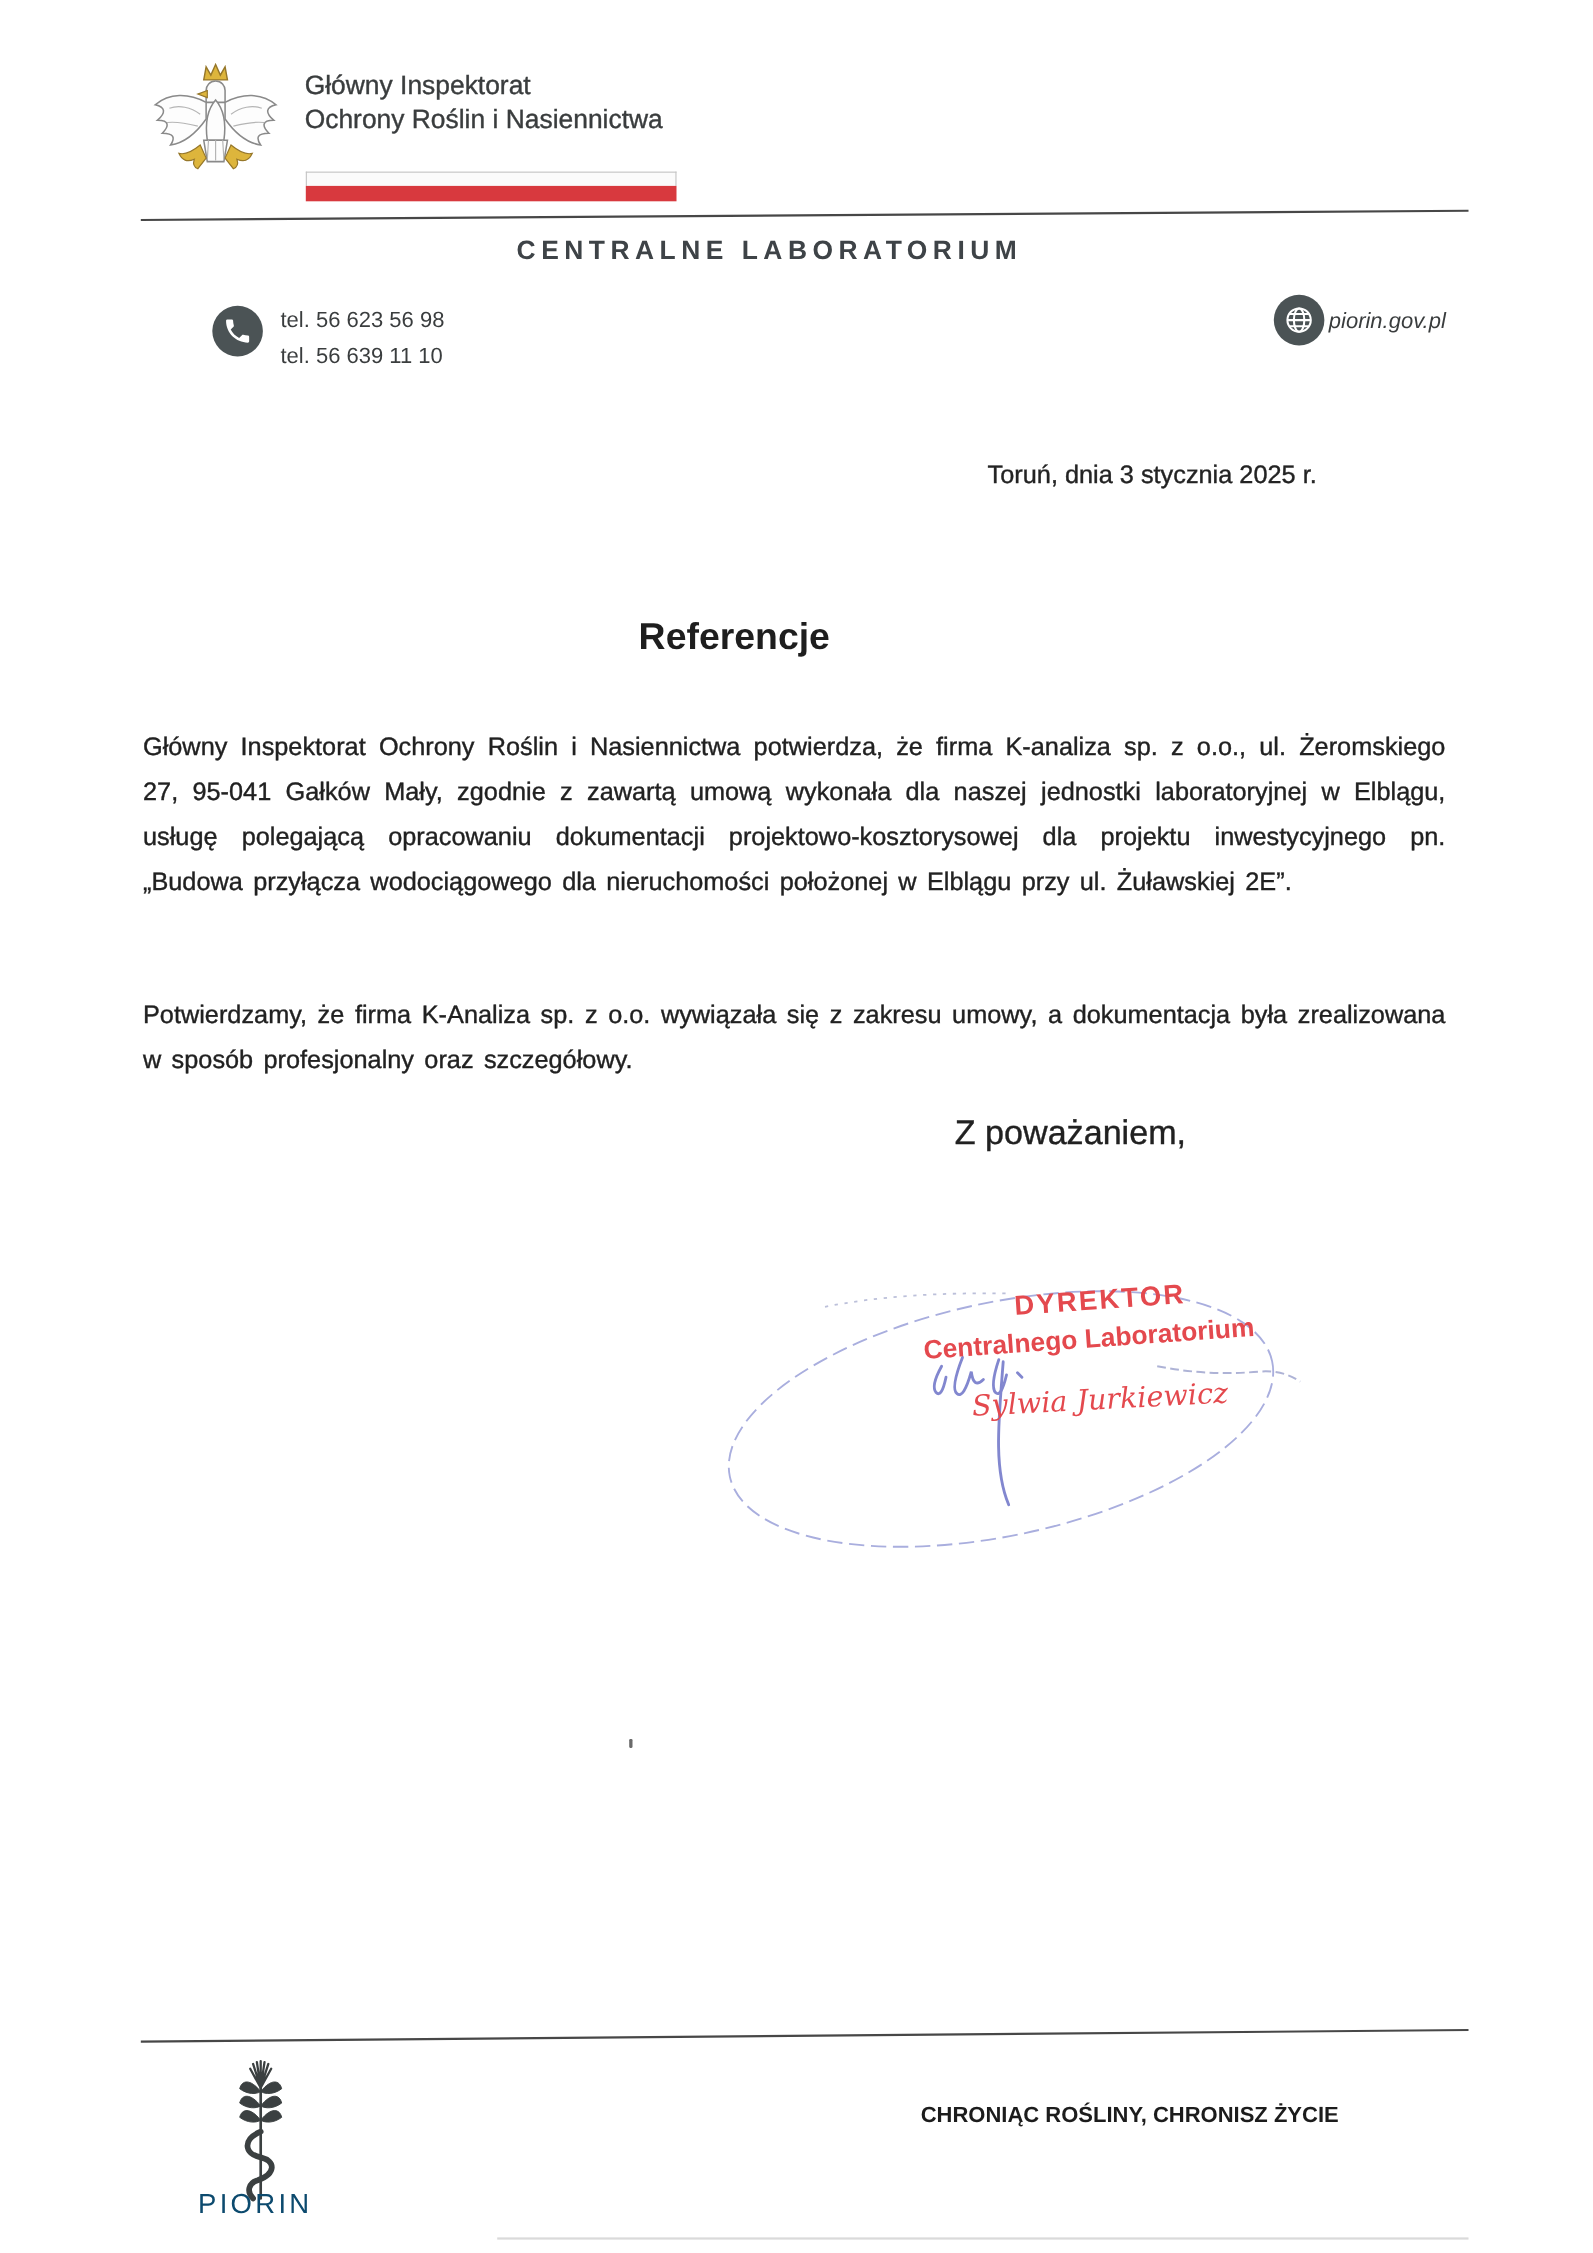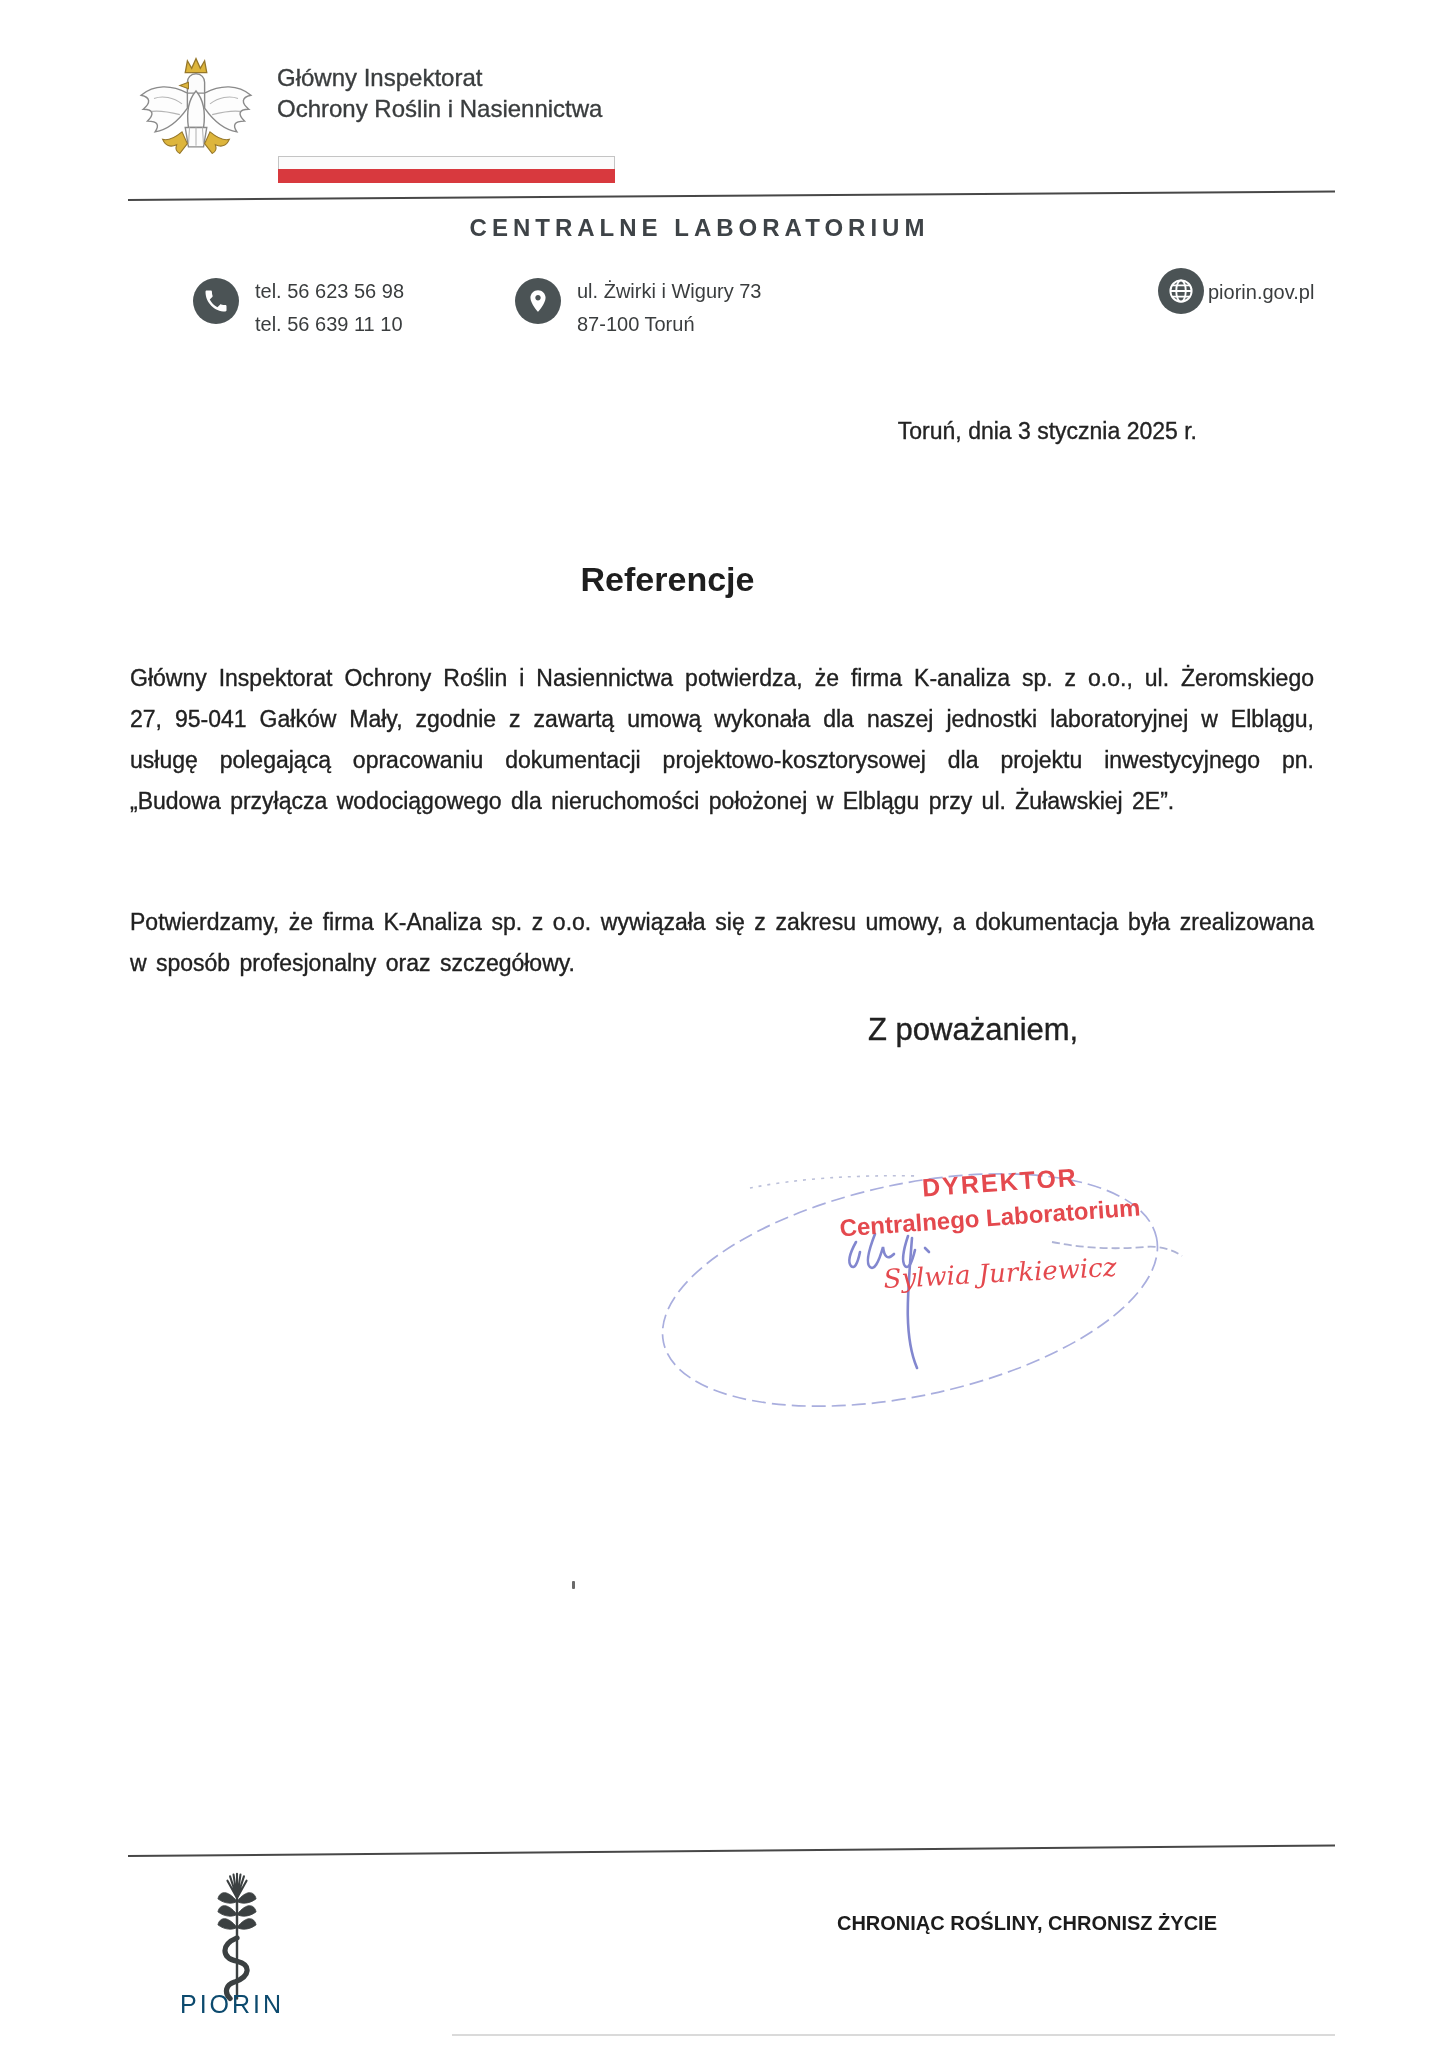--- a/index.html
+++ b/index.html
@@ -95,42 +95,31 @@
       <svg width="28" height="28" viewBox="0 0 24 24">
           <path fill="#ffffff" d="M6.62 10.79c1.44 2.83 3.76 5.14 6.59 6.59l2.2-2.2c.27-.27.67-.36 1.02-.24 1.12.37 2.33.57 3.57.57.55 0 1 .45 1 1V20c0 .55-.45 1-1 1-9.39 0-17-7.61-17-17 0-.55.45-1 1-1h3.5c.55 0 1 .45 1 1 0 1.25.2 2.45.57 3.57.11.35.03.74-.25 1.02l-2.2 2.2z"></path>
         </svg>
     </span>
     <div class="clines">
       <div>tel. 56 623 56 98</div>
       <div>tel. 56 639 11 10</div>
     </div>
   </div>
 
-  <div class="contact" style="left:515px;">
-    <span class="cicon">
-      <svg width="26" height="26" viewBox="0 0 24 24">
-          <path fill="#ffffff" fill-rule="evenodd" d="M12 2C8.13 2 5 5.13 5 9c0 5.25 7 13 7 13s7-7.75 7-13c0-3.87-3.13-7-7-7zm0 9.5c-1.38 0-2.5-1.12-2.5-2.5s1.12-2.5 2.5-2.5 2.5 1.12 2.5 2.5-1.12 2.5-2.5 2.5z"></path>
-        </svg>
-    </span>
-    <div class="clines">
-      <div>ul. Żwirki i Wigury 73</div>
-      <div>87-100 Toruń</div>
-    </div>
-  </div>
 
 
   <div class="contact center" style="left:1158px;top:268px;gap:4px;">
     <span class="cicon">
       <svg width="30" height="30" viewBox="0 0 24 24" fill="none" stroke="#ffffff" stroke-width="1.5">
         <circle cx="12" cy="12" r="8.5"></circle>
         <ellipse cx="12" cy="12" rx="3.8" ry="8.5"></ellipse>
         <path d="M3.5 12 h17 M5 7.5 h14 M5 16.5 h14"></path>
       </svg>
     </span>
-    <div class="clines" style="line-height:24px;">
+    <div class="clines" style="line-height:24px;font-style:italic;">
       <div>piorin.gov.pl</div>
     </div>
   </div>
 
   <div class="dateline thick">Toruń, dnia 3 stycznia 2025 r.</div>
 
   <div class="title">Referencje</div>
 
   <div class="para p1 thick">Główny Inspektorat Ochrony Roślin i Nasiennictwa potwierdza, że firma K-analiza sp. z o.o., ul. Żeromskiego 27, 95-041 Gałków Mały, zgodnie z zawartą umową wykonała dla naszej jednostki laboratoryjnej w Elblągu, usługę polegającą opracowaniu dokumentacji projektowo-kosztorysowej dla projektu inwestycyjnego pn. „Budowa przyłącza wodociągowego dla nieruchomości położonej w Elblągu przy ul. Żuławskiej 2E”.</div>
 

